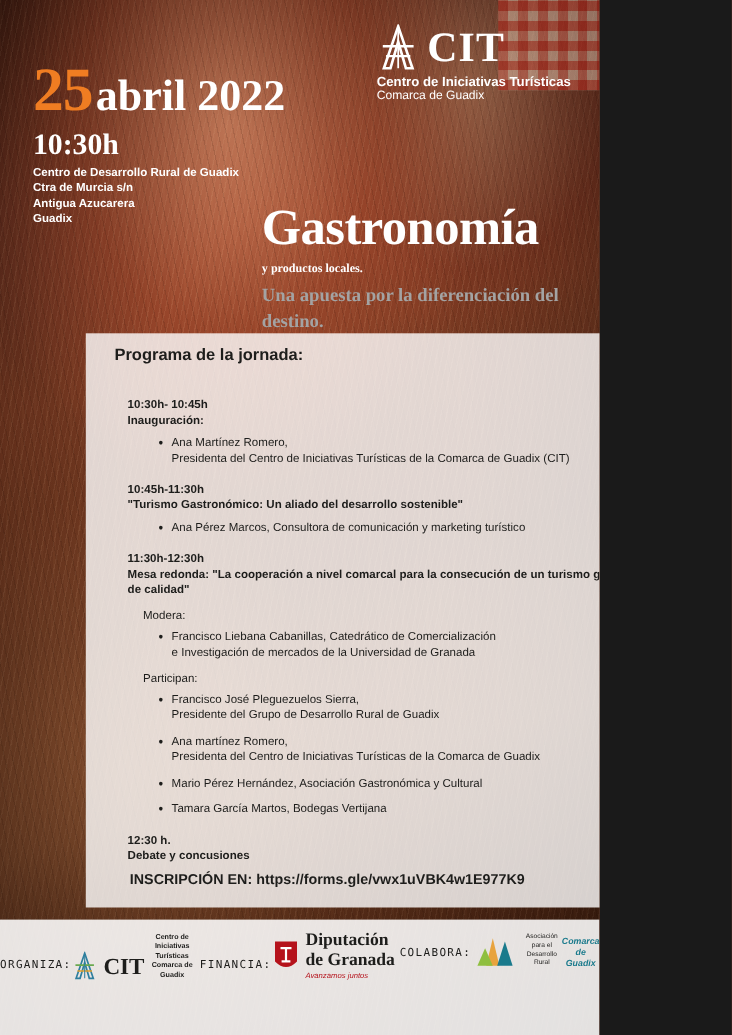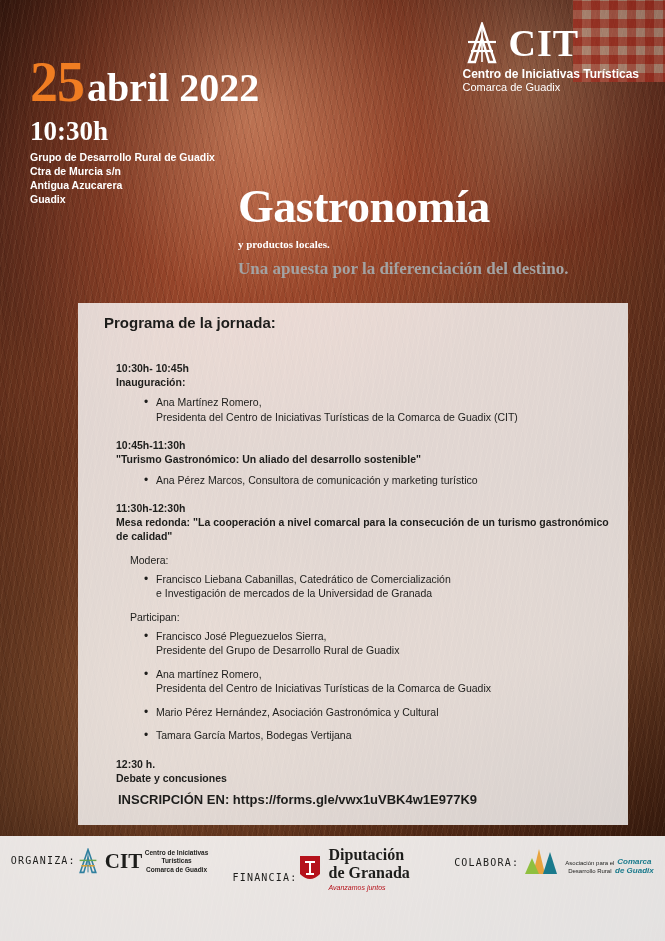--- a/index.html
+++ b/index.html
@@ -2,21 +2,21 @@
 <html><head>
 <meta charset="utf-8">
 <style>
   html, body {
     margin: 0;
     padding: 0;
     background: #1a1a1a;
   }
   .poster {
     position: relative;
-    width: 665px;
+    width: 545px;
     height: 941px;
     overflow: hidden;
     font-family: "Liberation Sans", sans-serif;
     background: #6b3a2a;
   }
   
   .bg {
     position: absolute;
     inset: 0;
     background:
@@ -315,21 +315,21 @@
   <div class="bg-vignette"></div>
   <div class="checker"></div>
 
   <div class="date-row">
     <span class="date-num">25</span>
     <span class="date-month">abril</span>
     <span class="date-year">2022</span>
   </div>
   <div class="time">10:30h</div>
   <div class="venue">
-    <div>Grupo de Desarrollo Rural de Guadix</div>
+    <div>Centro de Desarrollo Rural de Guadix</div>
     <div>Ctra de Murcia s/n</div>
     <div>Antigua Azucarera</div>
     <div>Guadix</div>
   </div>
 
   <div class="cit-top">
     <div class="cit-top-row">
       <span>
         <svg width="40" height="42" viewBox="0 0 40 42">
           <path d="M20 2 L33 40 L27 40 L20 16 L13 40 L7 40 Z" fill="none" stroke="#ffffff" stroke-width="2.4"></path>

